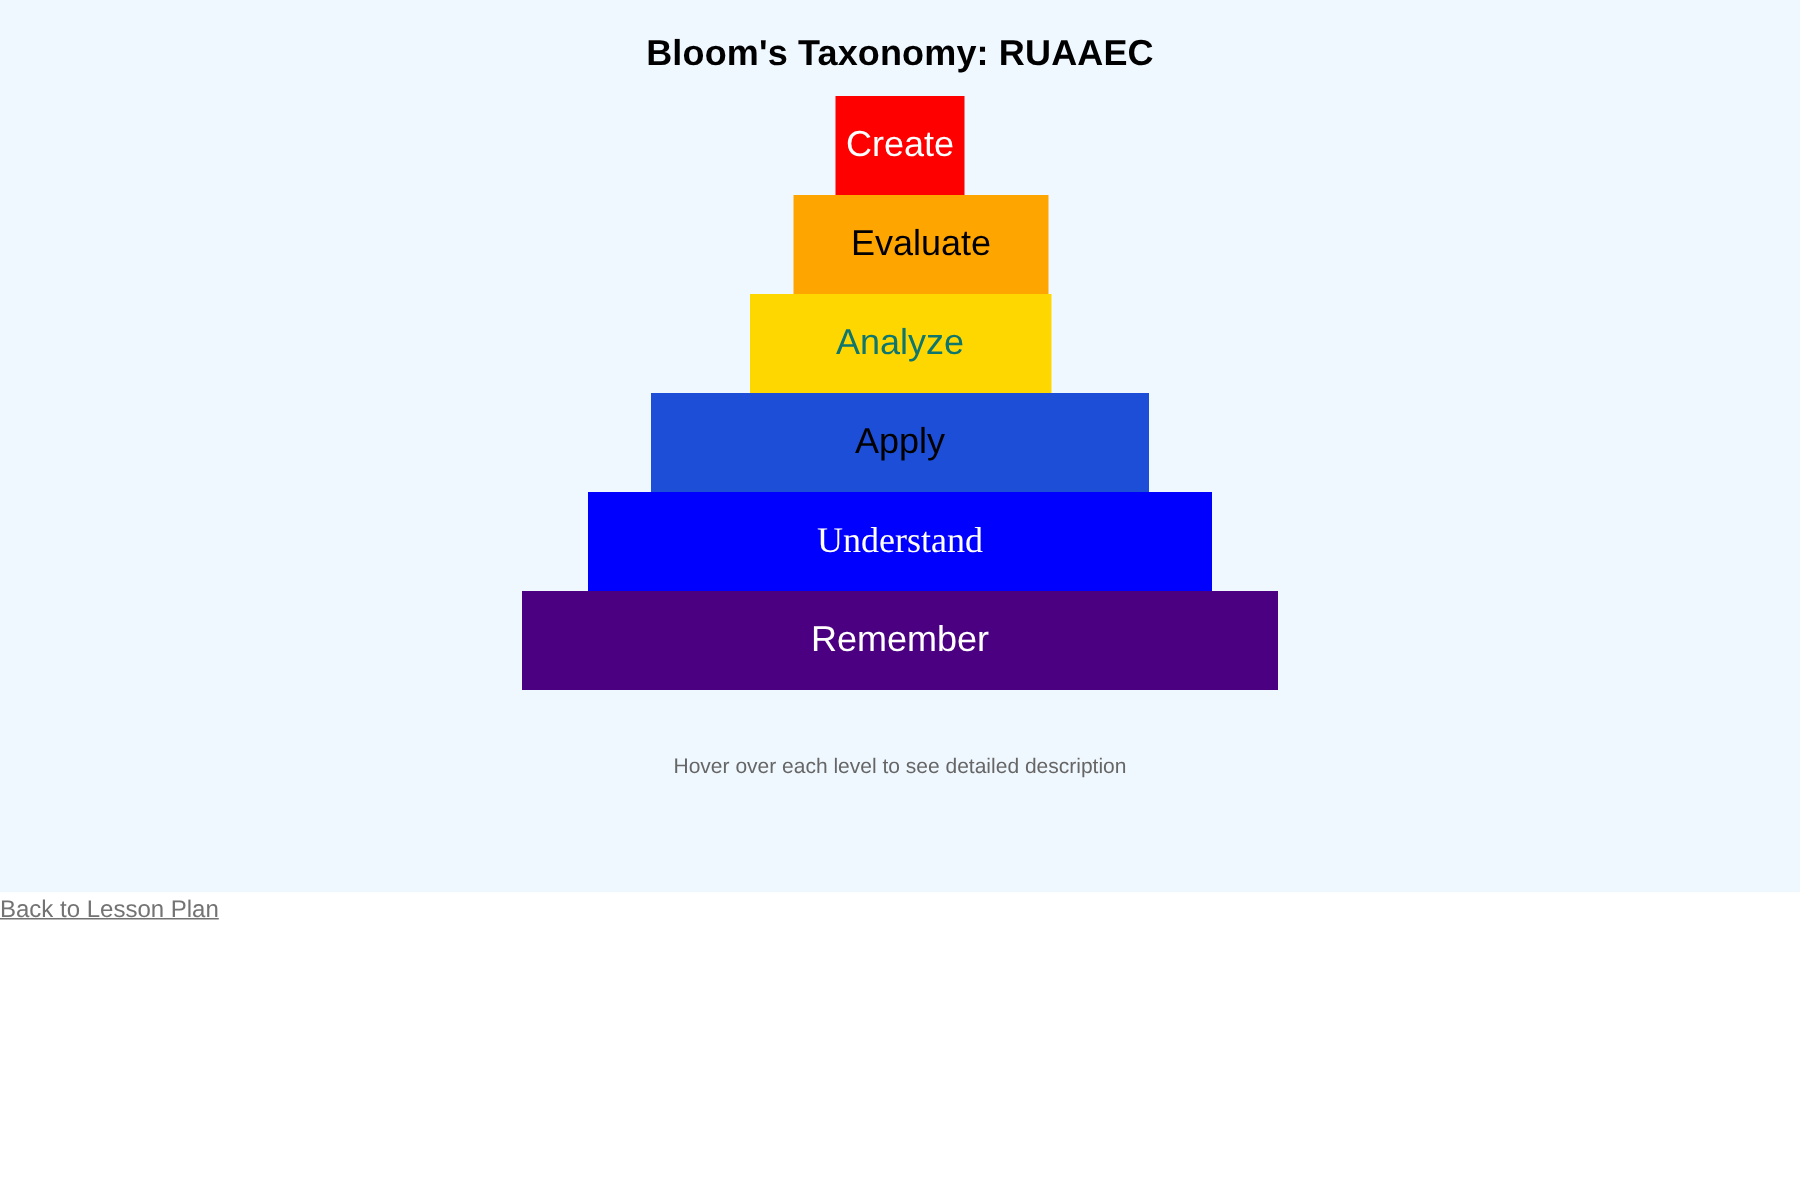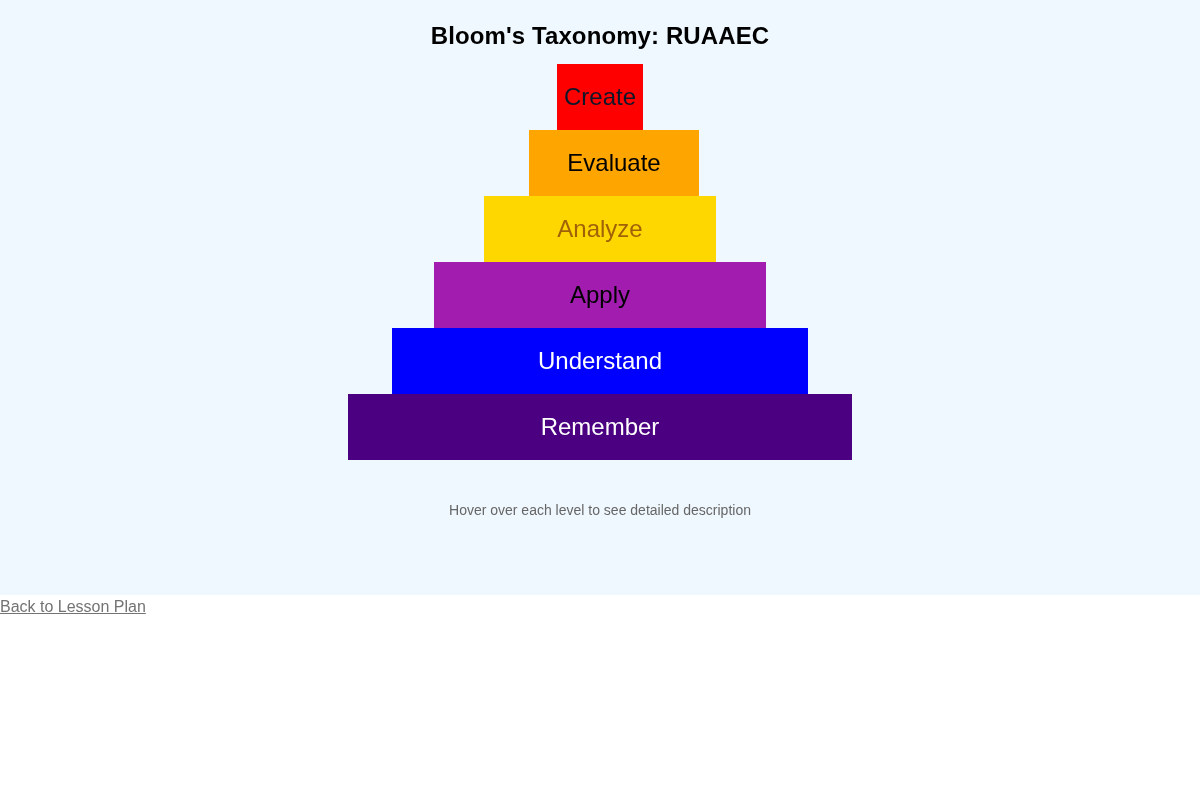--- a/index.html
+++ b/index.html
@@ -78,37 +78,37 @@
 </style>
 </head>
 <body>
 
 <div id="taxonomy-panel" style="background: rgb(240, 248, 255);">
 
   <h1 id="page-title">Bloom's Taxonomy: RUAAEC</h1>
 
   <div id="pyramid">
 
-    <div class="pyramid-level" style="width: 86px; background: rgb(255, 0, 0); color: #0f172a;">
+    <div class="pyramid-level" style="width: 86px; background: rgb(255, 0, 0); color: #ffffff;">
       <span>Create</span>
     </div>
 
     <div class="pyramid-level" style="width: 170px; background: rgb(255, 165, 0); color: rgb(0, 0, 0); margin-left: 28px;">
       <span>Evaluate</span>
     </div>
 
-    <div class="pyramid-level" style="width: 232px; background: rgb(255, 215, 0); color: #a16207;">
+    <div class="pyramid-level" style="width: 201px; background: rgb(255, 215, 0); color: #0f766e;">
       <span>Analyze</span>
     </div>
 
-    <div class="pyramid-level" style="width: 332px; background: #a21caf; color: rgb(0, 0, 0);">
+    <div class="pyramid-level" style="width: 332px; background: #1d4ed8; color: rgb(0, 0, 0);">
       <span>Apply</span>
     </div>
 
-    <div class="pyramid-level" style="width: 416px; background: rgb(0, 0, 255); color: rgb(255, 255, 255);">
+    <div class="pyramid-level" style="width: 416px; background: rgb(0, 0, 255); color: rgb(255, 255, 255); font-family: Liberation Serif, serif;">
       <span>Understand</span>
     </div>
 
     <div class="pyramid-level" style="width: 504px; background: rgb(75, 0, 130); color: rgb(255, 255, 255);">
       <span>Remember</span>
     </div>
 
   </div>
 
   <div id="hover-hint">Hover over each level to see detailed description</div>

